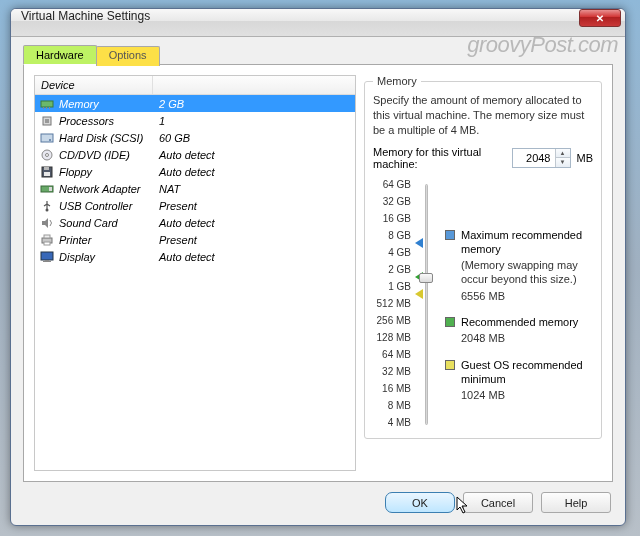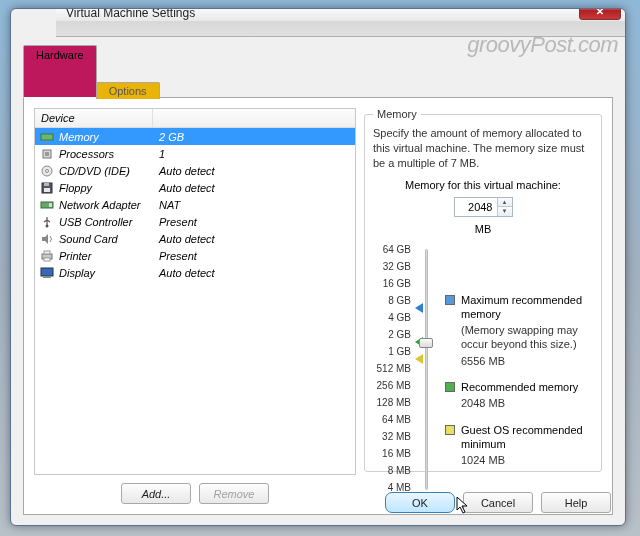--- a/index.html
+++ b/index.html
@@ -1,25 +1,25 @@
 <!DOCTYPE html>
 <html><head>
 <meta charset="utf-8">
 <style>
 * { box-sizing: border-box; font-family: "Segoe UI", Tahoma, sans-serif; font-size: 11px; }
 body { margin: 0; background: linear-gradient(180deg, #8fb8d8 0%, #a0b0c0 50%, #b8c0c8 100%); width: 640px; height: 536px; position: relative; overflow: hidden; }
 .watermark { position: absolute; top: 32px; right: 22px; font-size: 22px; color: rgba(80,80,80,0.35); font-family: Arial; letter-spacing: -0.5px; z-index: 5; pointer-events: none; font-style: italic; }
 .window { position: absolute; top: 8px; left: 10px; width: 616px; height: 518px; background: #f0f0f0; border: 1px solid #5a7090; box-shadow: 0 0 10px rgba(0,0,0,0.4); border-radius: 6px; overflow: hidden; }
-.titlebar { height: 28px; background: linear-gradient(180deg, #f8f8f8 0%, #e8e8e8 45%, #d8d8d8 46%, #e0e0e0 100%); display: flex; align-items: flex-end; padding: 0 4px 16px 10px; border-bottom: 1px solid #b0b0b0; margin-left: 45px; }
+.titlebar { height: 28px; background: linear-gradient(180deg, #f8f8f8 0%, #e8e8e8 45%, #d8d8d8 46%, #e0e0e0 100%); display: flex; align-items: flex-start; padding: 0 4px 5px 10px; border-bottom: 1px solid #b0b0b0; }
 .titletext { flex: 1; color: #222; font-size: 12px; }
 .closex { width: 42px; height: 18px; background: linear-gradient(180deg, #e89090 0%, #d03030 45%, #b02020 46%, #c83838 100%); border: 1px solid #803030; border-radius: 3px; color: #fff; display: flex; align-items: center; justify-content: center; font-size: 10px; font-weight: bold; cursor: pointer; }
 .body { padding: 8px 12px 10px 12px; position: relative; height: calc(100% - 28px); }
 .tabs { display: flex; position: relative; z-index: 2; }
-.tab { padding: 3px 12px; background: #be185d; border: 1px solid #a8a8a8; border-bottom: none; border-radius: 2px 2px 0 0; margin-right: -1px; cursor: pointer; position: relative; }
-.tab.inactive { background: #eab308; top: 1px; padding-top: 2px; padding-bottom: 2px; color: #555; margin-top: 36px; }
+.tab { padding: 3px 12px; background: #bef264; border: 1px solid #a8a8a8; border-bottom: none; border-radius: 2px 2px 0 0; margin-right: -1px; cursor: pointer; position: relative; }
+.tab.inactive { background: #fde047; top: 1px; padding-top: 2px; padding-bottom: 2px; color: #555; }
 .tab.active { border-bottom: 1px solid #fff; }
 .panel { background: #fff; border: 1px solid #a8a8a8; height: 418px; margin-top: -1px; position: relative; padding: 10px; display: flex; gap: 8px; }
 .leftcol { width: 322px; display: flex; flex-direction: column; font-style: italic; }
 .list { border: 1px solid #c8c8c8; flex: 1; background: #fff; }
 .listhead { display: flex; background: linear-gradient(180deg,#fdfdfd,#f0f0f0); border-bottom: 1px solid #dcdcdc; }
 .listhead .col { padding: 3px 6px; border-right: 1px solid #e0e0e0; }
 .col1 { width: 118px; }
 .col2 { flex: 1; }
 .row { display: flex; padding: 1px 0; align-items: center; height: 17px; cursor: pointer; }
 .row.sel { background: #3399ff; color: #fff; }
@@ -27,21 +27,21 @@
 .row .c1 { width: 97px; padding-left: 3px; white-space: nowrap; overflow: hidden; }
 .row .c2 { flex: 1; padding-left: 6px; }
 .listbtns { display: flex; justify-content: center; gap: 8px; margin-top: 8px; }
 .btn { min-width: 70px; height: 21px; background: linear-gradient(180deg,#fdfdfd,#e8e8e8); border: 1px solid #a8a8a8; border-radius: 3px; padding: 0 12px; display: inline-flex; align-items: center; justify-content: center; cursor: pointer; color: #222; }
 .btn.disabled { color: #a0a0a0; cursor: default; }
 .btn.hl { background: linear-gradient(180deg,#eaf6ff,#bee6ff); border-color: #3c7fb1; border-radius: 7px; }
 .rightcol { flex: 1; }
 fieldset.mem { border: 1px solid #d0d0d0; border-radius: 3px; padding: 6px 8px 8px 8px; margin: 0; height: 364px; }
 fieldset.mem legend { padding: 0 4px; color: #333; }
 .desc { color: #333; line-height: 1.35; margin-bottom: 8px; }
-.memline { display: flex; align-items: center; gap: 6px; margin-bottom: 10px; flex-direction: column; }
+.memline { display: flex; align-items: center; gap: 6px; margin-bottom: 10px; }
 .memline label { flex: 1; }
 .spin { display: flex; align-items: stretch; border: 1px solid #a8b8c8; background: #fff; height: 20px; }
 .spin input { width: 42px; border: none; text-align: right; padding: 0 4px; font-size: 11px; outline: none; }
 .spinbtns { width: 15px; display: flex; flex-direction: column; border-left: 1px solid #c0c8d0; }
 .spinbtns div { flex:1; display:flex; align-items:center; justify-content:center; font-size:6px; color:#555; background:linear-gradient(180deg,#fafcfe,#e8eef4); cursor:pointer; }
 .spinbtns div:first-child { border-bottom: 1px solid #c0c8d0; }
 .sliderarea { display: flex; gap: 6px; margin-top: 4px; }
 .ticks { text-align: right; width: 38px; line-height: 1.0; }
 .ticks div { height: 17px; color: #333; font-size: 10px; }
 .track { width: 18px; position: relative; }
@@ -102,20 +102,30 @@
                     <rect x="3" y="2" width="8" height="8" fill="#d8d8d8" stroke="#777"></rect>
                     <rect x="5" y="4" width="4" height="4" fill="#999"></rect>
                   </svg>
                 </span>
                 <span class="c1">Processors</span>
                 <span class="c2">1</span>
               </div>
               <div class="row">
                 <span class="ic">
                   <svg class="ic-svg">
+                    <rect x="1" y="2" width="12" height="8" fill="#c8d8e8" stroke="#5878a0"></rect>
+                    <circle cx="10" cy="8" r="1" fill="#5878a0"></circle>
+                  </svg>
+                </span>
+                <span class="c1">Hard Disk (SCSI)</span>
+                <span class="c2">60 GB</span>
+              </div>
+              <div class="row">
+                <span class="ic">
+                  <svg class="ic-svg">
                     <circle cx="7" cy="6" r="5" fill="#e8e8f0" stroke="#888"></circle>
                     <circle cx="7" cy="6" r="1.5" fill="#fff" stroke="#888"></circle>
                   </svg>
                 </span>
                 <span class="c1">CD/DVD (IDE)</span>
                 <span class="c2">Auto detect</span>
               </div>
               <div class="row">
                 <span class="ic">
                   <svg class="ic-svg">
@@ -173,30 +183,26 @@
                   <svg class="ic-svg">
                     <rect x="1" y="1" width="12" height="8" fill="#3868b8" stroke="#234"></rect>
                     <rect x="5" y="9" width="4" height="1" fill="#888"></rect>
                     <rect x="3" y="10" width="8" height="1" fill="#888"></rect>
                   </svg>
                 </span>
                 <span class="c1">Display</span>
                 <span class="c2">Auto detect</span>
               </div>
             </div>
-        </div>
-        <div class="listbtns">
-          <div class="btn">Add...</div>
-          <div class="btn disabled">Remove</div>
         </div>
       </div>
       <div class="rightcol">
         <fieldset class="mem">
           <legend>Memory</legend>
-          <div class="desc">Specify the amount of memory allocated to this virtual machine. The memory size must be a multiple of 7 MB.</div>
+          <div class="desc">Specify the amount of memory allocated to this virtual machine. The memory size must be a multiple of 4 MB.</div>
           <div class="memline">
             <label>Memory for this virtual machine:</label>
             <div class="spin">
               <input value="2048" style="">
               <div class="spinbtns">
                 <div>▲</div>
                 <div>▼</div>
               </div>
             </div>
             <span>MB</span>

